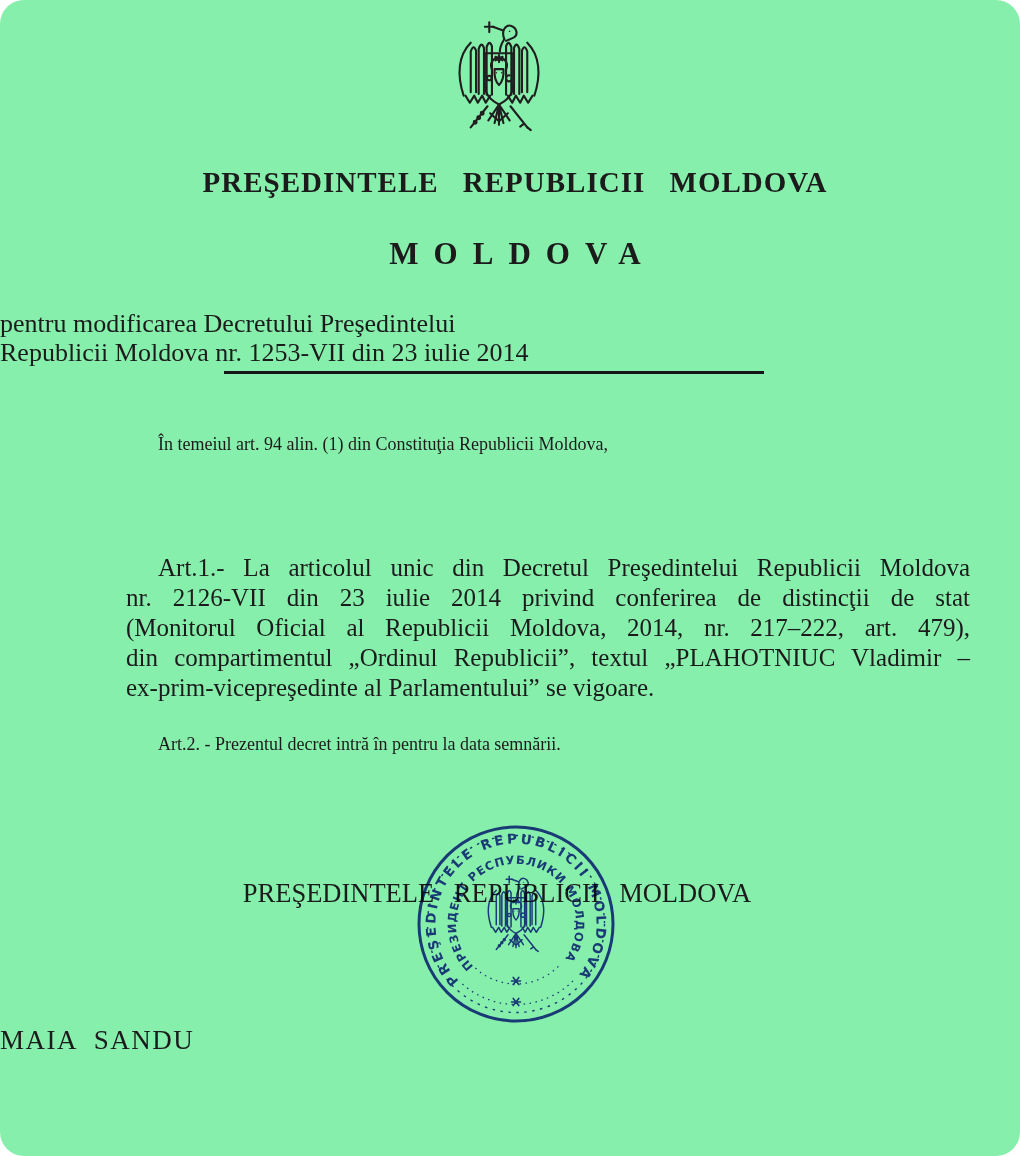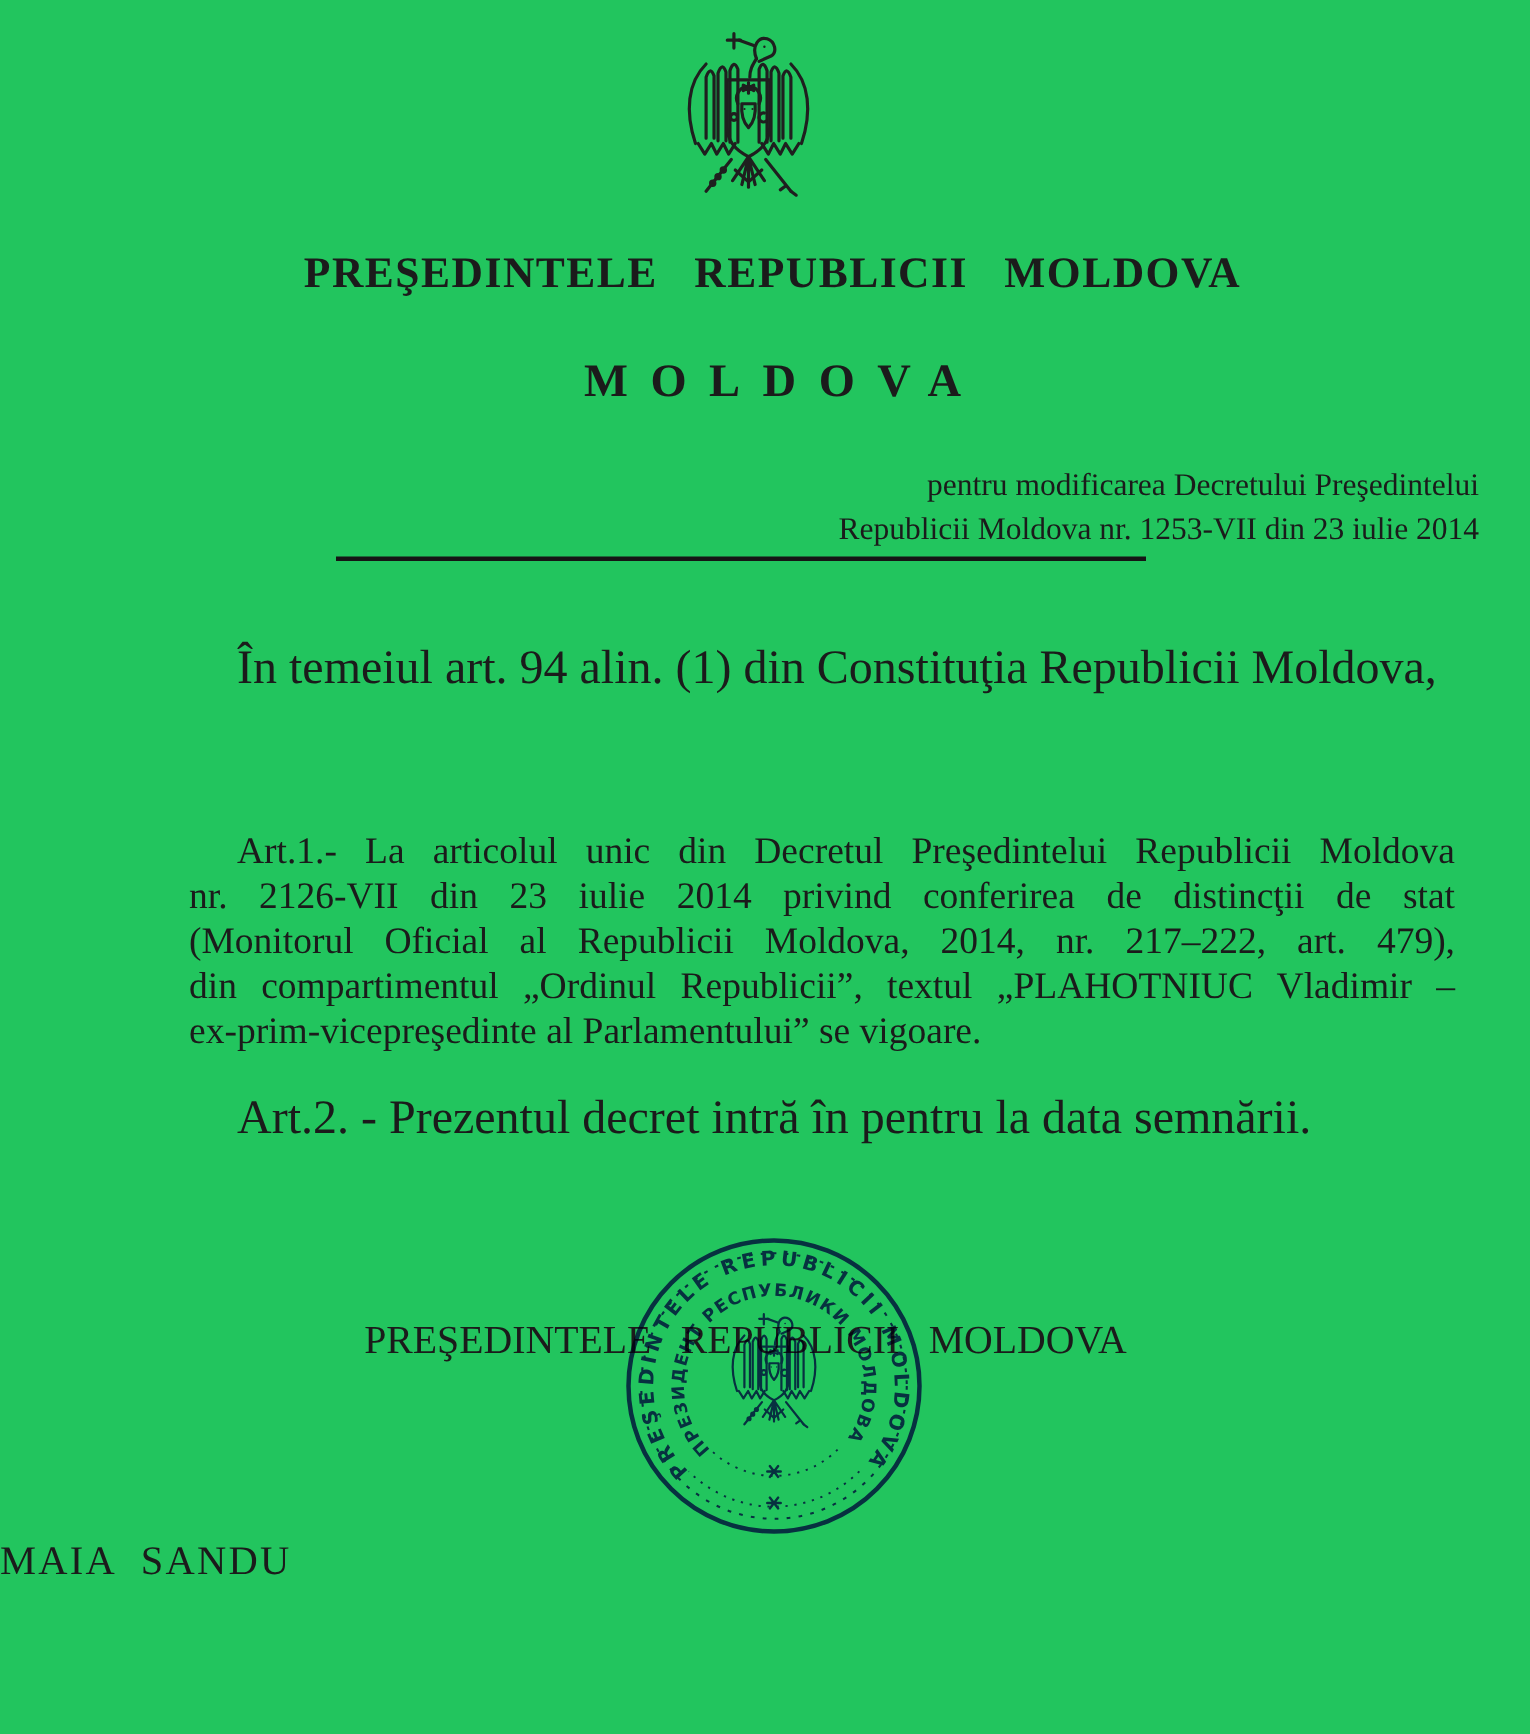--- a/index.html
+++ b/index.html
@@ -1,48 +1,49 @@
 <!DOCTYPE html>
 <html><head>
 <meta charset="utf-8">
 <style>
   html,body{margin:0;padding:0;background:#ffffff;}
   #page{
     position:relative;
     width:1020px;height:1156px;
-    background:#22c55e;
+    background:#86efac;
     font-family:"Liberation Serif","DejaVu Serif",serif;
     color:#1b1b1b;
     overflow:hidden;
+    border-radius:24px;
   }
   .coa-top{
     position:absolute;left:446px;top:14px;width:106px;height:128px;
     color:#1f1f1f;
   }
   .h-institution{
     position:absolute;top:166px;left:10px;width:1010px;
     text-align:center;font-weight:bold;font-size:29px;
     letter-spacing:1px;word-spacing:16px;white-space:nowrap;
   }
   .h-decret{
     position:absolute;top:236px;left:10px;width:1010px;
     text-align:center;font-weight:bold;font-size:31px;
     letter-spacing:15px;text-indent:15px;white-space:nowrap;
   }
   .subtitle{
     position:absolute;top:309px;left:0;width:986px;
-    text-align:right;font-size:21px;line-height:29px;
+    text-align:left;font-size:26px;line-height:29px;
   }
   .subtitle-rule{
     position:absolute;top:371px;left:224px;width:540px;height:0;
     border-top:3.5px solid #151515;
   }
   .bodyline{
     position:absolute;left:126px;width:844px;
-    font-size:32px;line-height:30px;white-space:nowrap;
+    font-size:18px;line-height:30px;white-space:nowrap;
   }
   .p-preamble{top:429px;text-indent:32px;}
   .p-enacting{top:491px;text-indent:32px;}
   .art1{
     position:absolute;left:126px;top:553px;width:844px;
     font-size:25px;line-height:30px;
   }
   .jline{text-align:justify;text-align-last:justify;}
   .jline.first{text-indent:32px;}
   .jline.last{text-align-last:left;}

